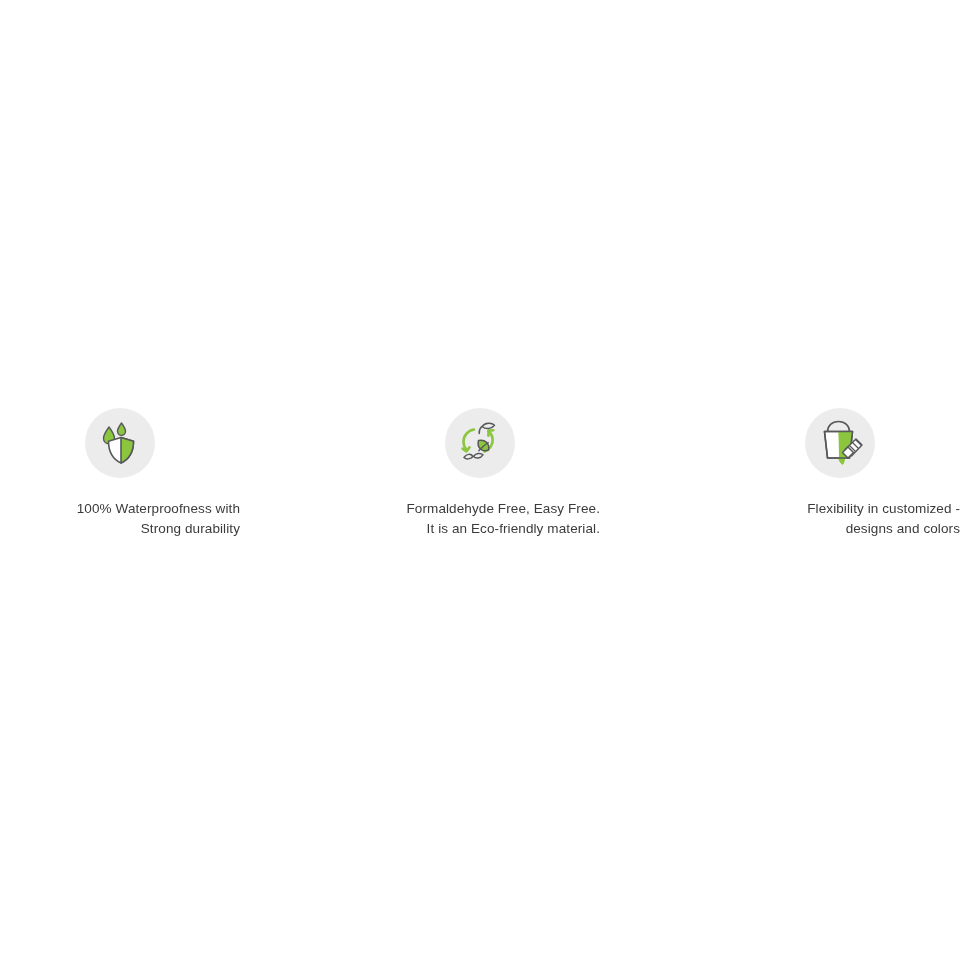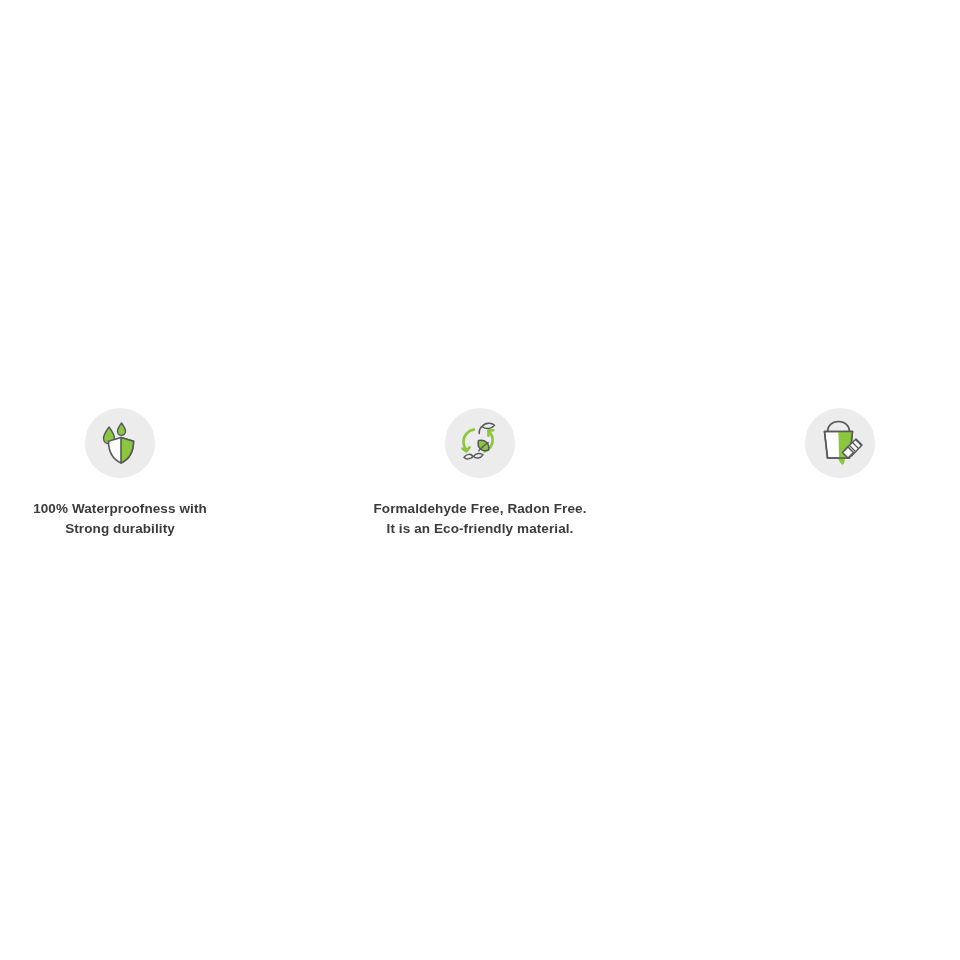--- a/index.html
+++ b/index.html
@@ -43,23 +43,23 @@
     align-items: center;
     justify-content: center;
     position: relative;
   }
   .icon-circle svg {
     display: block;
     overflow: visible;
   }
   .feature-caption {
     margin-top: 21px;
-    text-align: center;
+    text-align: right;
     font-size: 13.5px;
-    font-weight: bold;
+    font-weight: normal;
     line-height: 1.45;
     color: #3b3b3b;
     letter-spacing: 0.1px;
     white-space: pre-line;
     width: 240px;
   }
   .caption-wide {
     width: 260px;
   }
 </style>
@@ -101,21 +101,21 @@
             <path d="M29.5 9.8 C27.5 12 27 14.5 27.2 16.5" fill="none" stroke="#58595b" stroke-width="1.5" stroke-linecap="round"></path>
 
             <path d="M26.5 23.5 C33 22 38 26.5 36.5 33 C30.5 35.5 24.5 31 26.5 23.5 Z" fill="#8cc63f" stroke="#58595b" stroke-width="1.5" stroke-linejoin="round"></path>
             <path d="M26.8 33.8 C29.5 30.8 33 27.5 36.2 25.5" fill="none" stroke="#58595b" stroke-width="1.3" stroke-linecap="round"></path>
 
             <path d="M12 40.5 C14.5 36.5 19 36.5 21 39.5 C18.5 42.5 14 42.5 12 40.5 Z" fill="none" stroke="#58595b" stroke-width="1.5" stroke-linejoin="round"></path>
             <path d="M21.5 39.4 C24 36 28.5 35.5 31 37.8 C28.5 41.5 23.8 41.8 21.5 39.4 Z" fill="none" stroke="#58595b" stroke-width="1.5" stroke-linejoin="round"></path>
           </svg>
         </span>
       </div>
-      <div class="feature-caption">Formaldehyde Free, Radon Free.
+      <div class="feature-caption">Formaldehyde Free, Easy Free.
 It is an Eco-friendly material.</div>
     </div>
 
     <div class="feature">
       <div class="icon-circle">
         <span>
           <svg width="56" height="54" viewBox="0 0 56 54">
 
             <path d="M15.5 16 C15.5 9.5 20 5.5 26.5 5.5 C33 5.5 37.5 9.5 37.5 16" fill="none" stroke="#58595b" stroke-width="1.6" stroke-linecap="round"></path>
 
@@ -127,17 +127,19 @@
             <path d="M12.5 15.5 L40.5 15.5 L37.5 42 L15.5 42 Z" fill="none" stroke="#58595b" stroke-width="1.6" stroke-linejoin="round"></path>
 
             <path d="M33 33.5 L44 23 L50 29 L39.5 40 Z" fill="#ffffff" stroke="#58595b" stroke-width="1.5" stroke-linejoin="round"></path>
             <path d="M43.5 23.5 L49.5 29.5" fill="none" stroke="#58595b" stroke-width="1.2"></path>
             <path d="M40.5 26.5 L46.5 32.5" fill="none" stroke="#58595b" stroke-width="1.2"></path>
             <path d="M37.5 29.5 L43.5 35.5" fill="none" stroke="#58595b" stroke-width="1.2"></path>
             <path d="M30.5 36.5 L36 31 L41.5 36.5 L36 42 Z" fill="#ffffff" stroke="#58595b" stroke-width="1.5" stroke-linejoin="round"></path>
           </svg>
         </span>
       </div>
+      <div class="feature-caption">Flexibility in customized -
+designs and colors</div>
     </div>
 
 
   </div>
 </div>
 
 </body></html>

